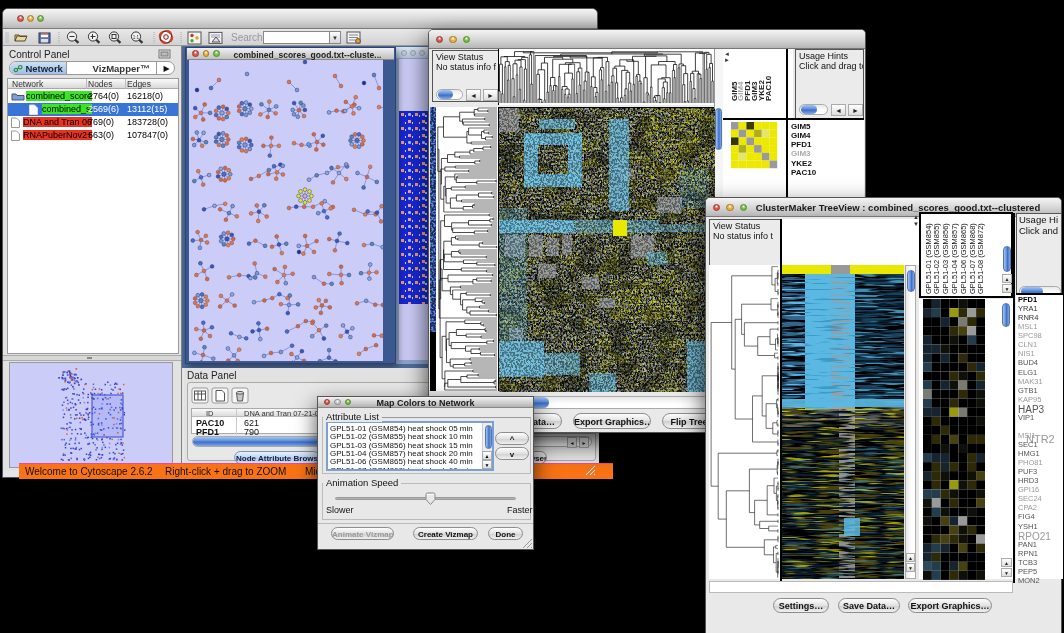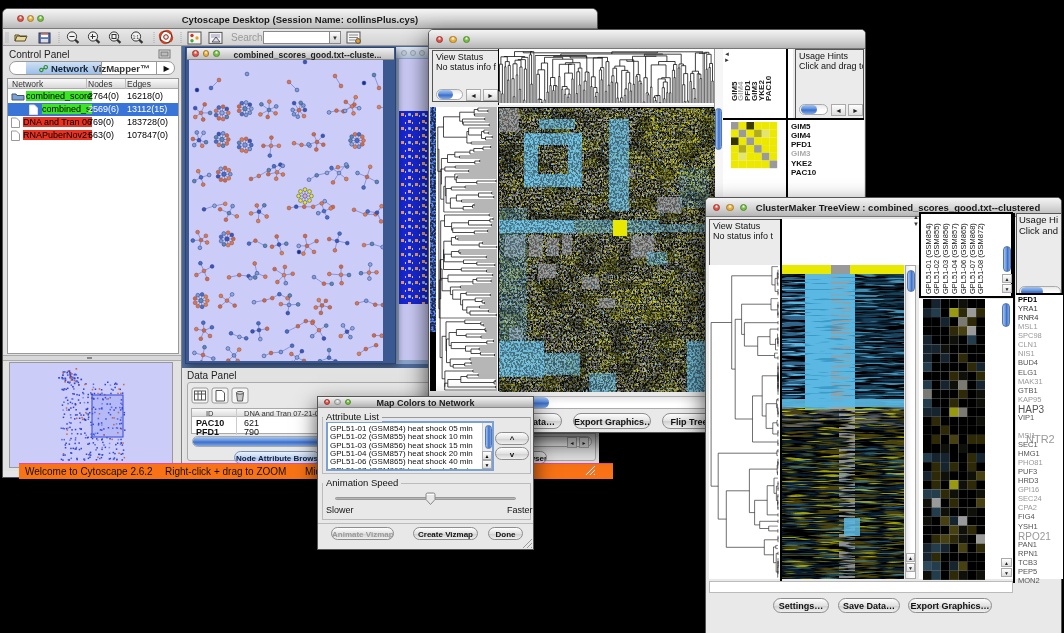--- a/index.html
+++ b/index.html
@@ -1,18 +1,17 @@
 <!DOCTYPE html>
 <html><head><meta charset="utf-8"><style>html,body{margin:0;padding:0;width:1064px;height:633px;background:#000;overflow:hidden;font-family:"Liberation Sans",sans-serif;-webkit-font-smoothing:antialiased}*{box-sizing:border-box}.abs{position:absolute}.ttl{position:absolute;left:0;right:0;text-align:center;color:#1a1a1a;font-weight:bold;white-space:nowrap}</style></head><body>
 <div class="abs" style="left:2px;top:8px;width:596px;height:470px;background:#e6e6e6;border:1px solid #555;border-radius:6px 6px 0 0;box-shadow:0 8px 22px rgba(0,0,0,.7)">
 <div class="abs" style="left:0;top:0;right:0;height:20px;border-radius:5px 5px 0 0;background:linear-gradient(180deg,#f5f5f5,#d8d8d8 55%,#b9b9b9);border-bottom:1px solid #7a7a7a"></div>
 <span style="position:absolute;left:13.7px;top:5.7px;width:7.6px;height:7.6px;border-radius:50%;background:radial-gradient(circle at 50% 30%, #fff 0%, #e2574c 45%, #e2574c 100%);border:1px solid #a03028"></span>
     <span style="position:absolute;left:23.7px;top:5.7px;width:7.6px;height:7.6px;border-radius:50%;background:radial-gradient(circle at 50% 30%, #fff 0%, #e8b03c 45%, #e8b03c 100%);border:1px solid #a87820"></span>
     <span style="position:absolute;left:33.7px;top:5.7px;width:7.6px;height:7.6px;border-radius:50%;background:radial-gradient(circle at 50% 30%, #fff 0%, #78c043 45%, #78c043 100%);border:1px solid #4f8a28"></span>
-<div class="ttl" style="top:5px;font-size:9.5px">Cytoscape Desktop (Session Name: collinsPlus.cys)</div>
 <div class="abs" style="left:0;top:20px;right:0;height:17px;background:linear-gradient(180deg,#e8e8e8,#d2d2d2);border-bottom:1px solid #9a9a9a"></div>
 <svg class="abs" style="left:0;top:20px" width="596" height="17">
 <g stroke="#555" fill="none">
 <path d="M3 3v11M5 3v11" stroke="#bbb"></path>
 <path d="M12 12l2-5h10l-2 5z M12 12V6h4l1 1.5h6" stroke="#5a4a28" fill="#e8d89a"></path>
 <rect x="36" y="4" width="11" height="10" fill="#5577bb" stroke="#334"></rect>
         <rect x="38" y="4.6" width="7" height="3.6" fill="#fff" stroke="none"></rect>
         <rect x="38" y="10" width="7" height="3.4" fill="#ddd" stroke="none"></rect>
         <rect x="38" y="4.6" width="7" height="1" fill="#cc3322" stroke="none"></rect>
 <path d="M56 3v12" stroke="#aaa" stroke-dasharray="1 1"></path>
@@ -50,21 +49,21 @@
       <path d="M3 4h9M3 6.5h9M3 9h6" stroke="#888" fill="none"></path>
       <circle cx="12" cy="10" r="2.4" fill="#e8a020" stroke="#555"></circle>
     </svg>
 <div class="abs" style="left:0;top:37px;width:179px;height:425px;background:#e2e2e2;border-right:1px solid #808080">
 <div class="abs" style="left:6px;top:3px;font-size:10px;color:#222">Control Panel</div>
 <svg class="abs" style="left:155px;top:2px" width="14" height="12">
         <rect x="1" y="2" width="11" height="8" fill="none" stroke="#777"></rect>
         <rect x="3" y="4" width="7" height="4" fill="#bbb" stroke="#777"></rect>
       </svg>
 <div class="abs" style="left:6px;top:15px;width:166px;height:14px;border:1px solid #999;border-radius:7px;background:#fff;overflow:hidden">
-        <div class="abs" style="left:16px;top:0;width:76px;height:100%;background:linear-gradient(180deg,#cfe0f4,#9dbfe8);border-right:1px solid #999;font-size:9.5px;font-weight:bold;color:#123;text-align:center;line-height:13px"><span style="color:#2a8a2a">☍</span> Network</div>
+        <div class="abs" style="left:0;top:0;width:57px;height:100%;background:linear-gradient(180deg,#cfe0f4,#9dbfe8);border-right:1px solid #999;font-size:9.5px;font-weight:bold;color:#123;text-align:center;line-height:13px"><span style="color:#2a8a2a">☍</span> Network</div>
         <div class="abs" style="left:76px;top:0;width:70px;height:100%;font-size:9.5px;font-weight:bold;color:#333;text-align:center;line-height:13px">VizMapper™</div>
         <div class="abs" style="left:146px;top:0;width:20px;height:100%;border-left:1px solid #999;font-size:8px;text-align:center;line-height:13px;color:#111">▶</div>
       </div>
 <div class="abs" style="left:4px;top:32px;width:172px;height:276px;background:#fff;border:1px solid #999">
 <div class="abs" style="left:0;top:0;width:100%;height:10px;background:linear-gradient(180deg,#fafafa,#d8d8d8);border-bottom:1px solid #aaa;font-size:8.5px;color:#333">
           <span class="abs" style="left:4px">Network</span>
           <span class="abs" style="left:80px">Nodes</span>
           <span class="abs" style="left:119px">Edges</span>
           <span class="abs" style="left:78px;top:0;width:1px;height:10px;background:#bbb"></span>
           <span class="abs" style="left:117px;top:0;width:1px;height:10px;background:#bbb"></span>

